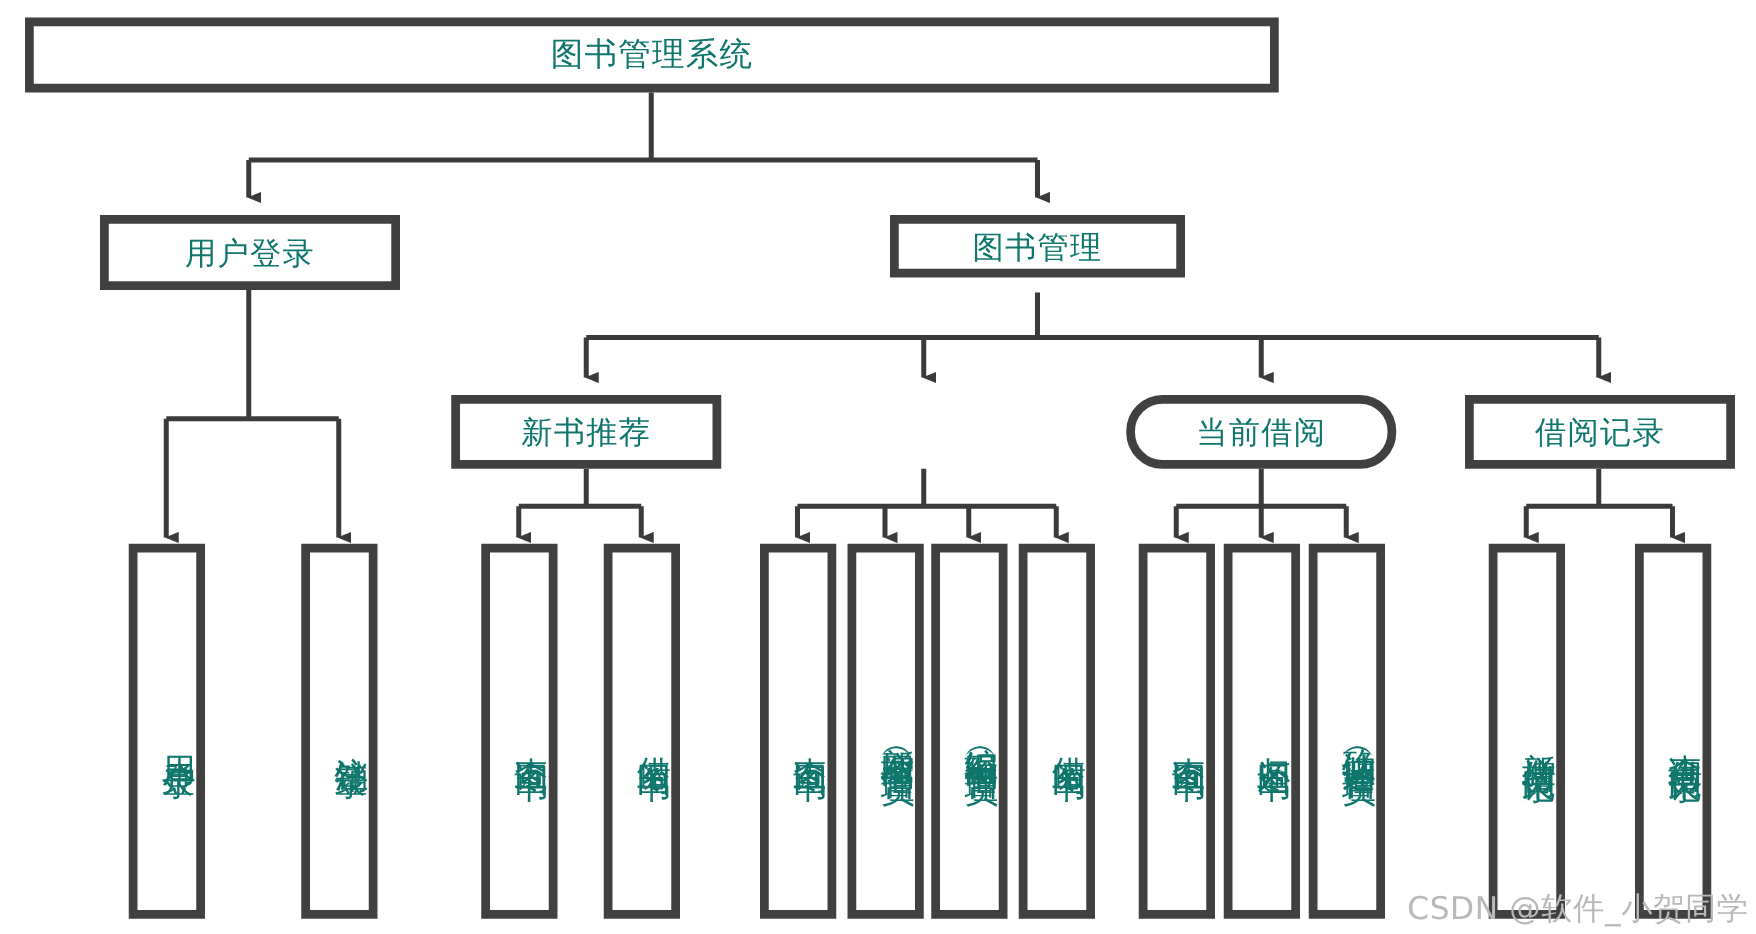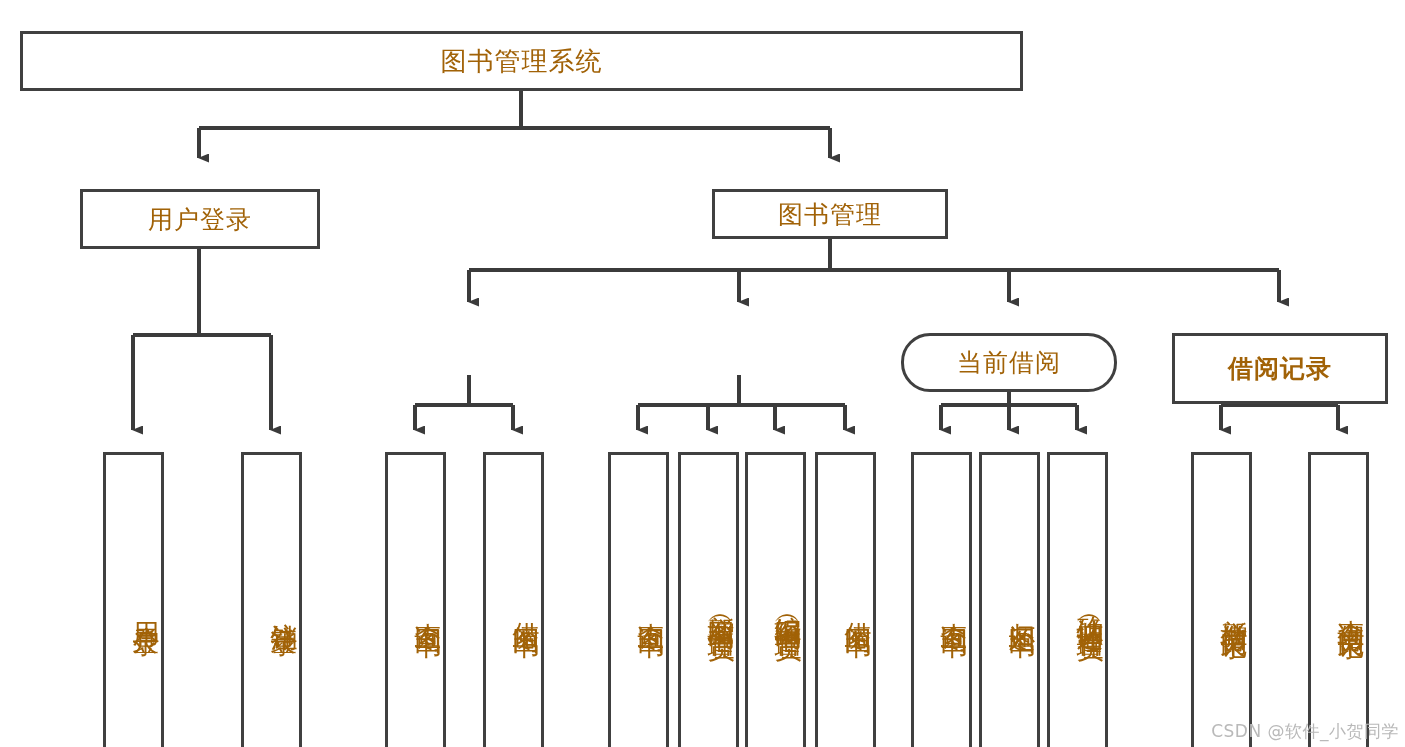--- a/index.html
+++ b/index.html
@@ -21,28 +21,27 @@
   #diagram-svg {
     position: absolute;
     left: 0;
     top: 0;
     width: 1405px;
     height: 747px;
   }
   .node {
     position: absolute;
     box-sizing: border-box;
-    border: 3px solid #404040;
+    border: 7px solid #404040;
     background: #ffffff;
     display: flex;
     align-items: center;
     justify-content: center;
-    color: #a16207;
+    color: #0f766e;
     line-height: 1.08;
-    margin-top: 17px;
   }
   .node.horiz {
     font-size: 25px;
     letter-spacing: 1px;
     padding: 0 4px;
   }
   .node.vert {
     writing-mode: vertical-rl;
     text-orientation: upright;
     font-size: 27px;
@@ -57,21 +56,21 @@
     white-space: nowrap;
     display: block;
   }
   .node.root {
     font-size: 26px;
   }
   #watermark {
     position: absolute;
     right: 6px;
     bottom: 4px;
-    font-size: 17px;
+    font-size: 25px;
     color: #b9b9b9;
     letter-spacing: 0.5px;
     white-space: nowrap;
     pointer-events: none;
   }
 </style>
 </head>
 <body>
 
 <div id="diagram-root">
@@ -143,24 +142,27 @@
     <span class="nodetext">图书管理系统</span>
   </div>
 
   <div class="node horiz" style="left:80px; top:172px; width:240px; height:60px;">
     <span class="nodetext">用户登录</span>
   </div>
   <div class="node horiz" style="left:712px; top:172px; width:236px; height:50px;">
     <span class="nodetext">图书管理</span>
   </div>
 
+  <div class="node horiz" style="left:361px; top:316px; width:216px; height:59px;">
+    <span class="nodetext">新书推荐</span>
+  </div>
   <div class="node horiz" style="left:901px; top:316px; width:216px; height:59px;border-radius:29px;">
     <span class="nodetext">当前借阅</span>
   </div>
-  <div class="node horiz" style="left:1172px; top:316px; width:216px; height:71px;font-weight:bold;">
+  <div class="node horiz" style="left:1172px; top:316px; width:216px; height:59px;">
     <span class="nodetext">借阅记录</span>
   </div>
 
   <div class="node vert" style="left:103px; top:435px; width:61px; height:300px;">
     <span class="nodetext">用户登录</span>
   </div>
   <div class="node vert" style="left:241px; top:435px; width:61px; height:300px;">
     <span class="nodetext">注销登录</span>
   </div>
 

